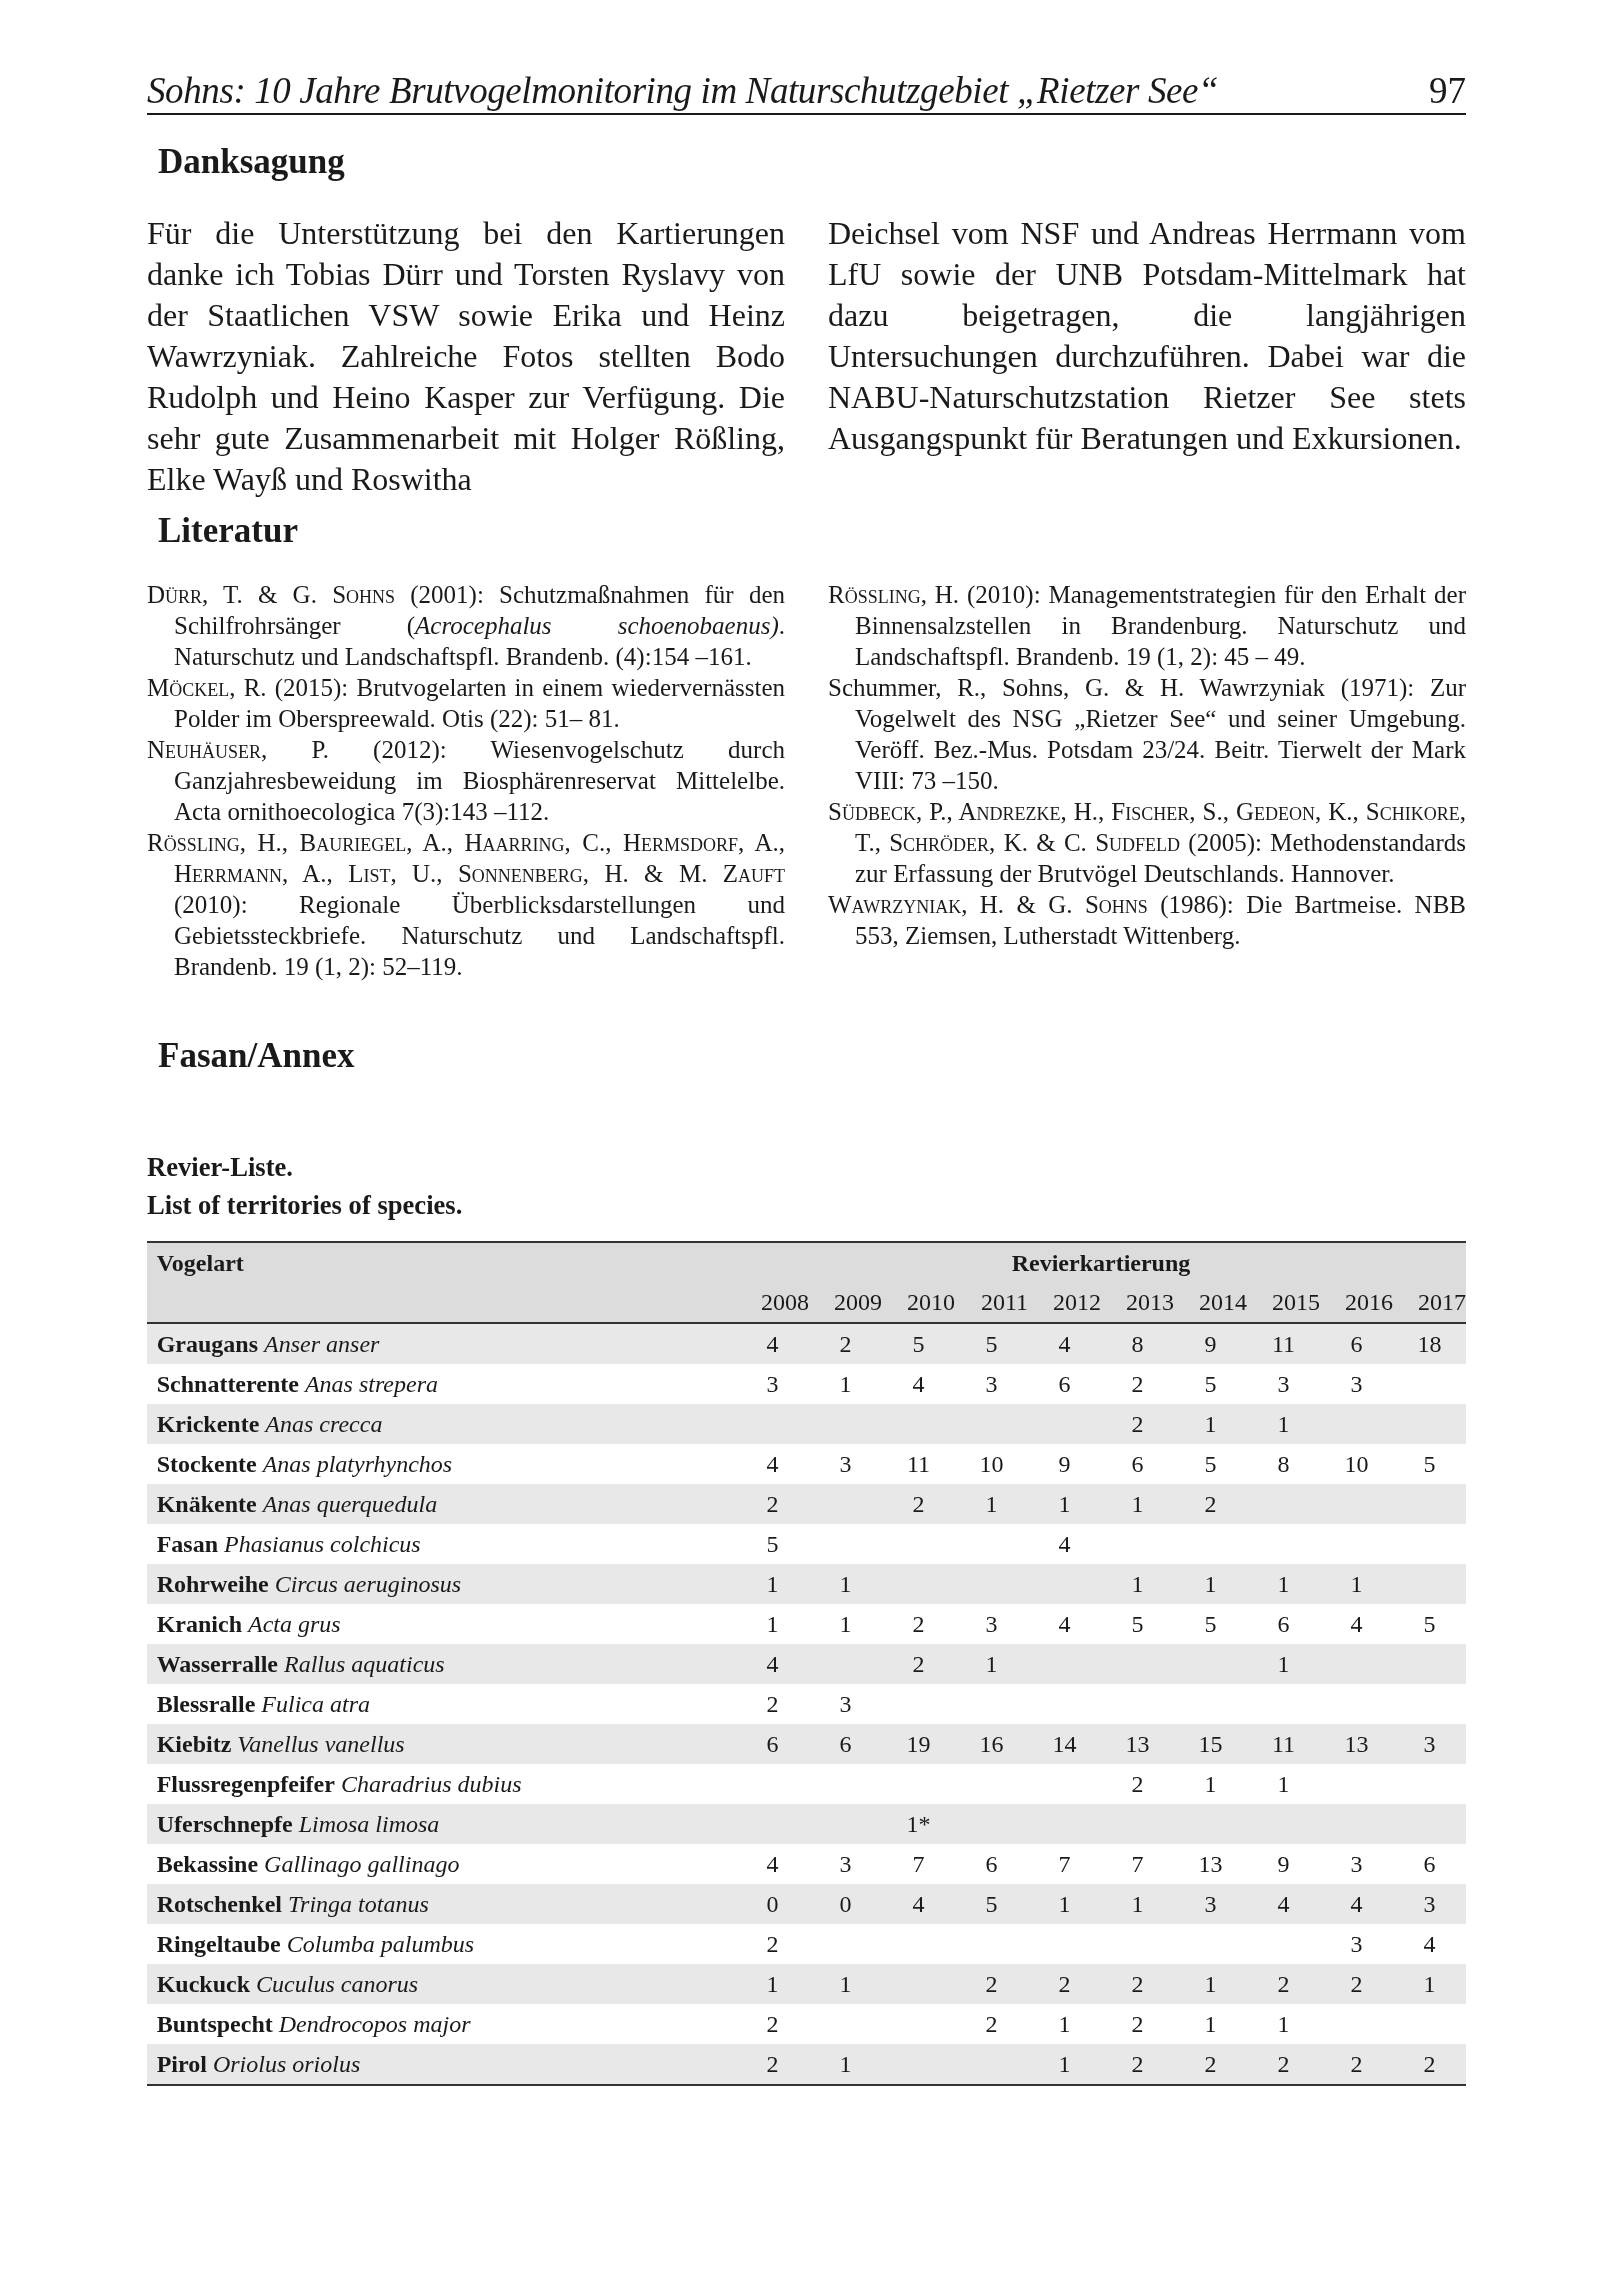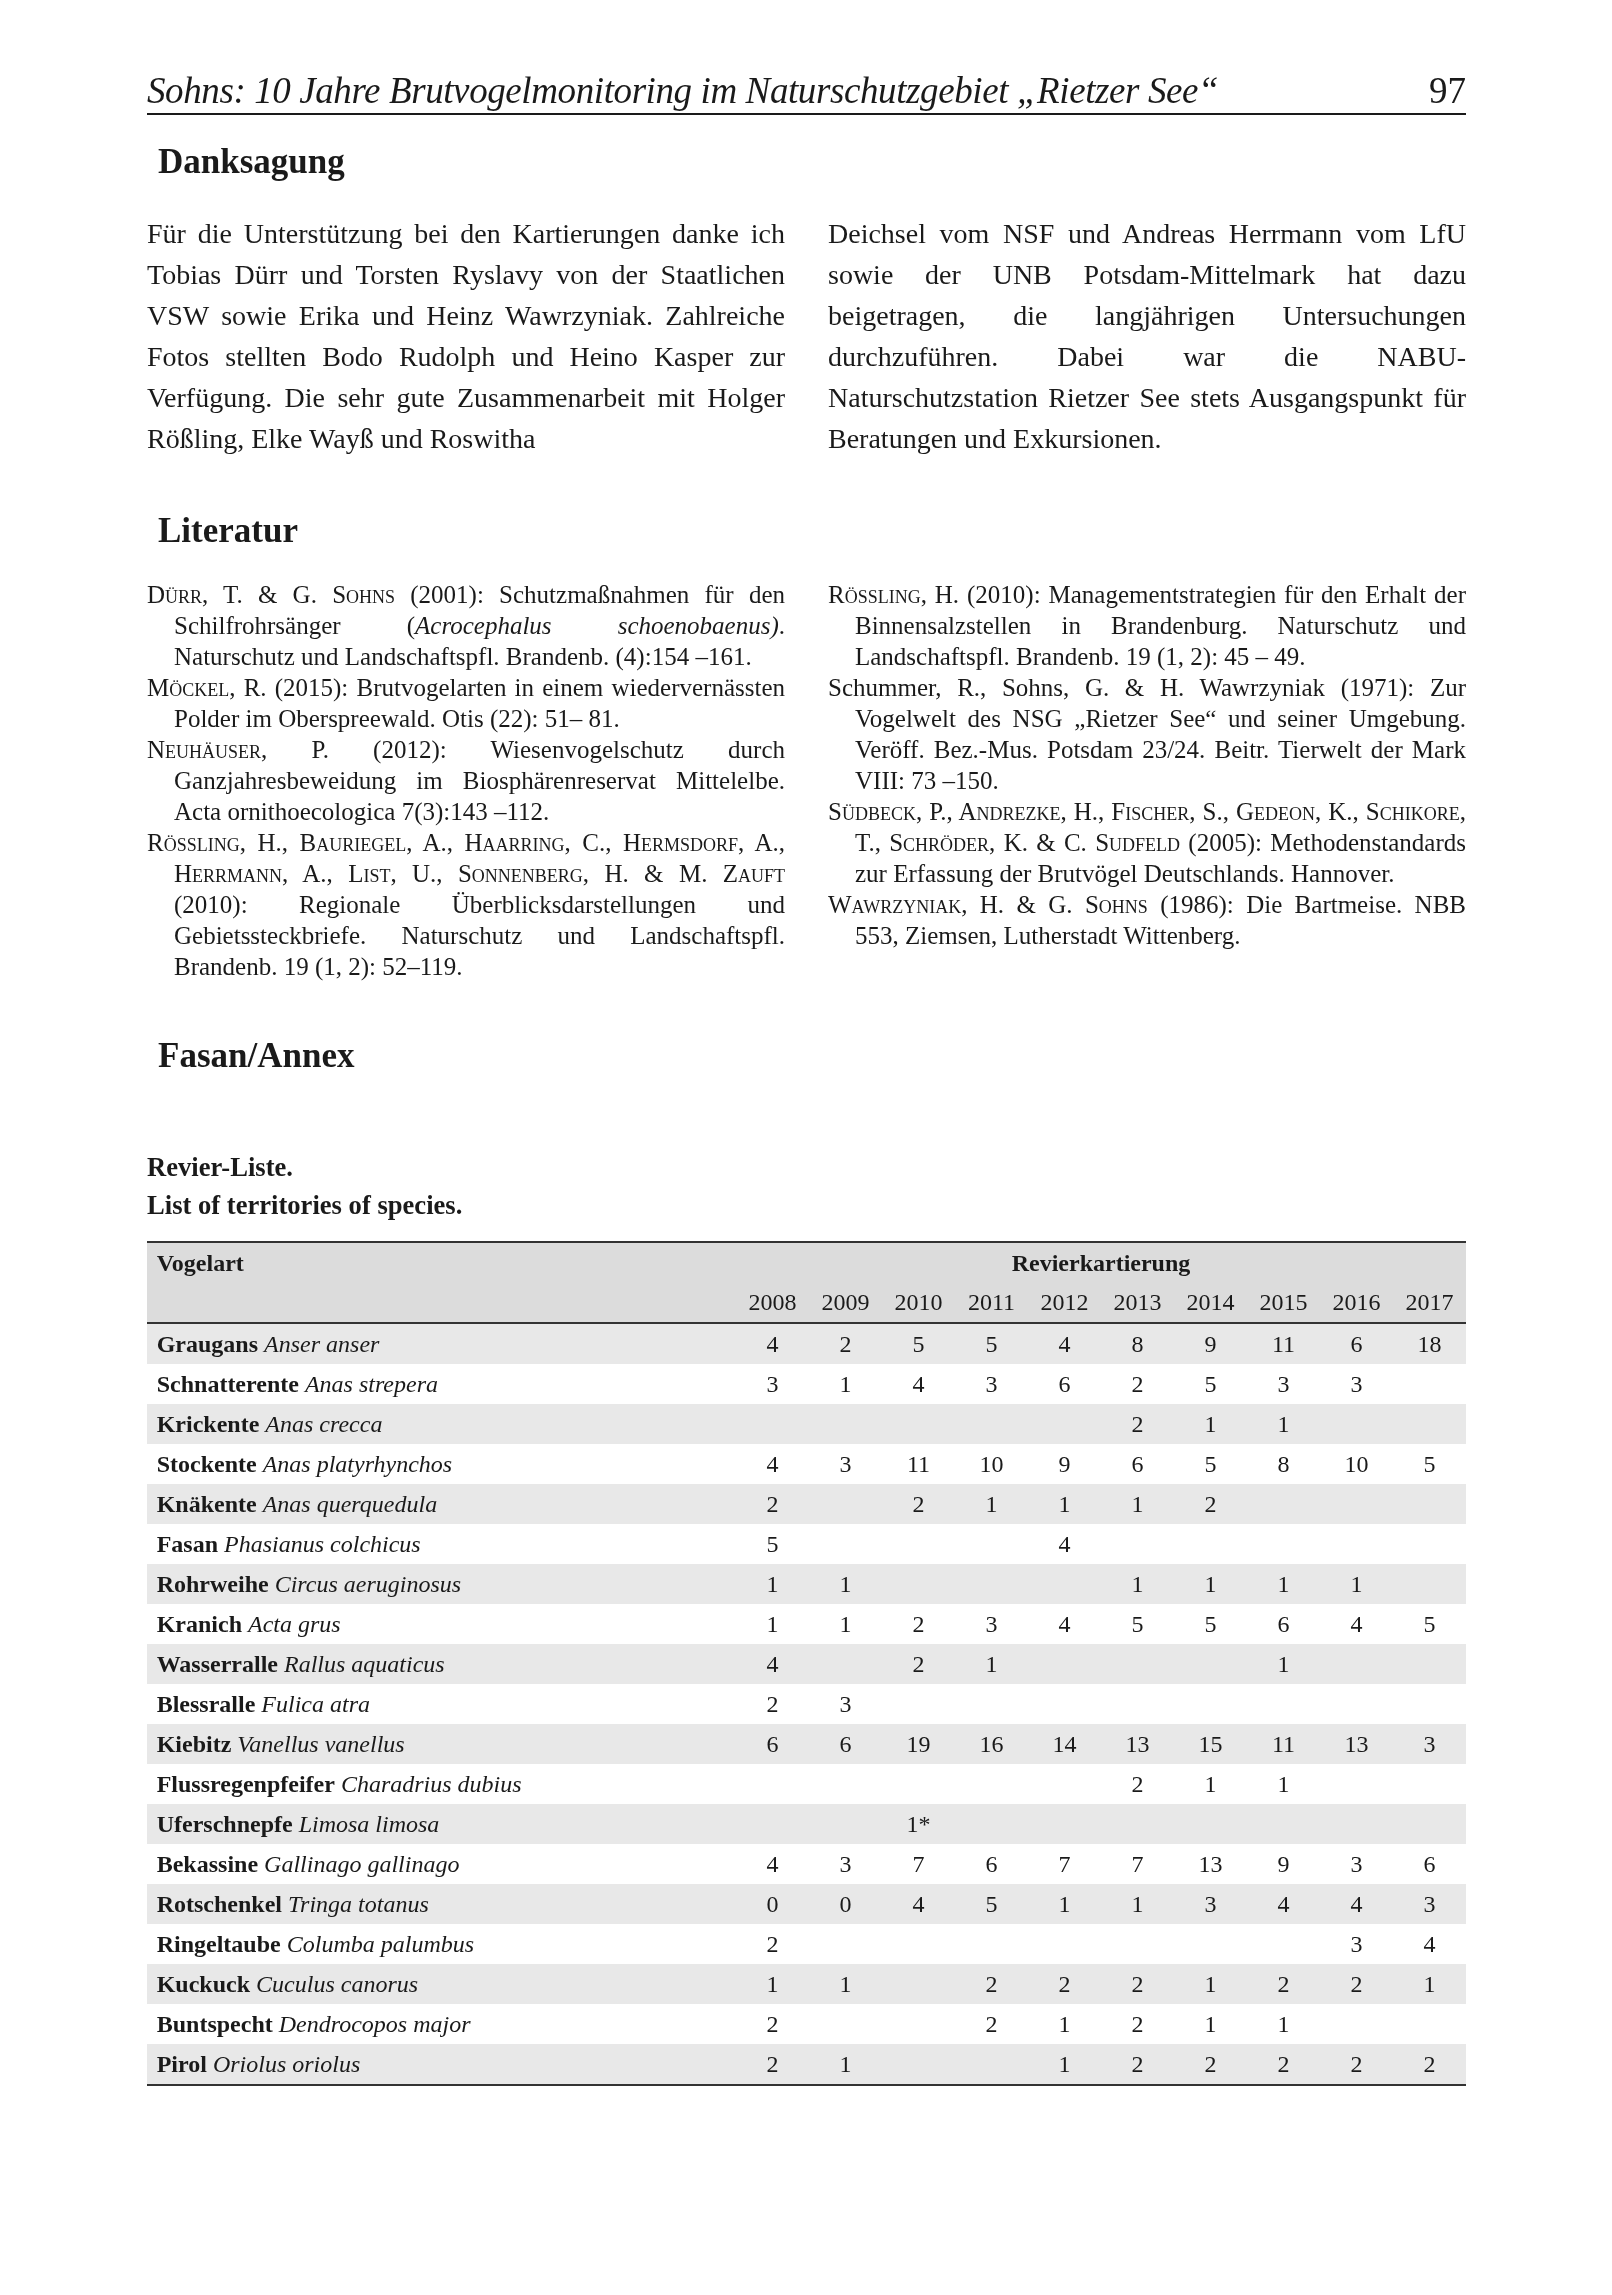--- a/index.html
+++ b/index.html
@@ -13,36 +13,36 @@
     border-bottom: 2.4px solid #1a1a1a;
     display: flex; justify-content: space-between; align-items: flex-end;
   }
   .running-head .rh-title { font-style: italic; font-size: 37px; line-height: 45px; letter-spacing: -0.4px; }
   .running-head .rh-page { font-size: 37px; line-height: 45px; }
   h2 {
     position: absolute; left: 11px; margin: 0; font-weight: bold;
     font-size: 35px; line-height: 45px;
   }
   .two-col { position: absolute; left: 0; width: 1319px; display: flex; justify-content: space-between; }
-  .col { width: 638px; font-size: 28px; line-height: 41px; text-align: justify; }
+  .col { width: 638px; font-size: 32px; line-height: 41px; text-align: justify; }
   .refs .col { font-size: 25px; line-height: 31px; text-align: justify; }
   .ref { padding-left: 27px; text-indent: -27px; margin: 0; }
   .sc { font-variant: small-caps; }
   .caption { position: absolute; left: 0; font-weight: bold; font-size: 26.6px; line-height: 39px; }
   table.rl {
     position: absolute; left: 0; top: 1241px; width: 1319px; border-collapse: collapse;
     font-size: 24px;
   }
   table.rl thead tr.h1 th { border-top: 2.4px solid #333; }
   table.rl thead th { background: #dcdcdc; font-weight: normal; padding: 0; }
   table.rl thead tr.h1 th { height: 40px; vertical-align: middle; }
   table.rl thead tr.h2 th { height: 39px; vertical-align: middle; border-bottom: 2.4px solid #333; }
   table.rl th.species-h { text-align: left; padding-left: 9.7px; font-weight: bold; }
   table.rl th.group-h { font-weight: bold; text-align: center; }
-  table.rl th.year { width: 73px; text-align: center; }
+  table.rl th.year { width: 73px; text-align: right; }
   table.rl tbody td { height: 40px; padding: 0; vertical-align: middle; }
   table.rl tbody tr:nth-child(odd) td { background: #e8e8e8; }
   table.rl tbody tr:nth-child(even) td { background: #ffffff; }
   table.rl tbody tr:last-child td { border-bottom: 2.4px solid #333; }
   table.rl td.sp { text-align: left; padding-left: 9.7px; white-space: nowrap; }
   table.rl td.sp b { font-weight: bold; }
   table.rl td.sp i { font-style: italic; }
   table.rl td.v { text-align: center; }
 </style>
 </head>

